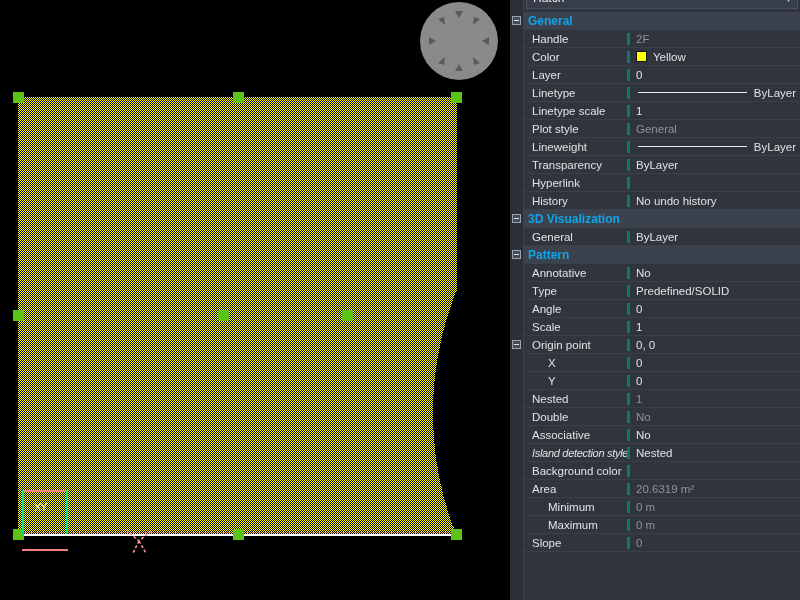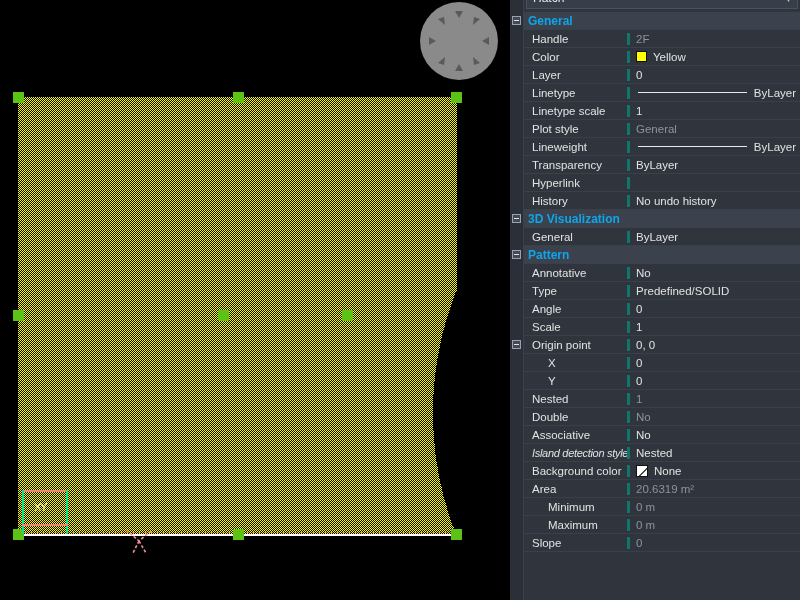--- a/index.html
+++ b/index.html
@@ -39,21 +39,21 @@
 
   
   .grip {
     position: absolute;
     width: 11px; height: 11px;
     background: #52c41a;
     background: #5bc316;
   }
 
   
-  #ucs-icon { position: absolute; left: 22px; top: 490px; width: 52px; height: 36px; }
+  #ucs-icon { position: absolute; left: 22px; top: 490px; width: 52px; height: 61px; }
   #ucs-icon .axis-y {
     position: absolute; left: 0; top: 0; width: 2px; height: 44px; background: #00e58a;
   }
   #ucs-icon .axis-v {
     position: absolute; left: 44px; top: 0; width: 2px; height: 44px; background: #00e58a;
   }
   #ucs-icon .axis-h {
     position: absolute; left: 0; top: 0; width: 46px; height: 2px; background: #f08080;
   }
   #ucs-icon .axis-b {
@@ -428,24 +428,20 @@
         <div class="row">
           <span class="expander blank"></span>
           <span class="pname tight">Island detection style</span>
           <span class="pval">
             <span>Nested</span>
           </span>
         </div>
         <div class="row">
           <span class="expander blank"></span>
           <span class="pname">Background color</span>
-          <span class="pval">
-            <span class="swatch-none"></span>
-            <span>None</span>
-          </span>
         </div>
         <div class="row">
           <span class="expander blank"></span>
           <span class="pname">Area</span>
           <span class="pval dim">
             <span>20.6319 m²</span>
           </span>
         </div>
         <div class="row">
           <span class="expander blank"></span>

